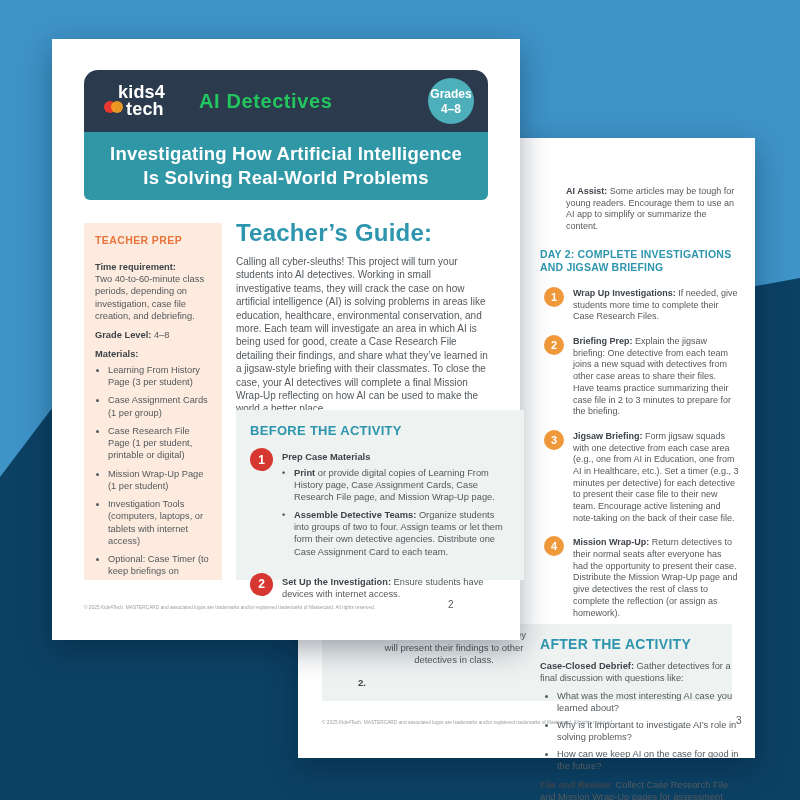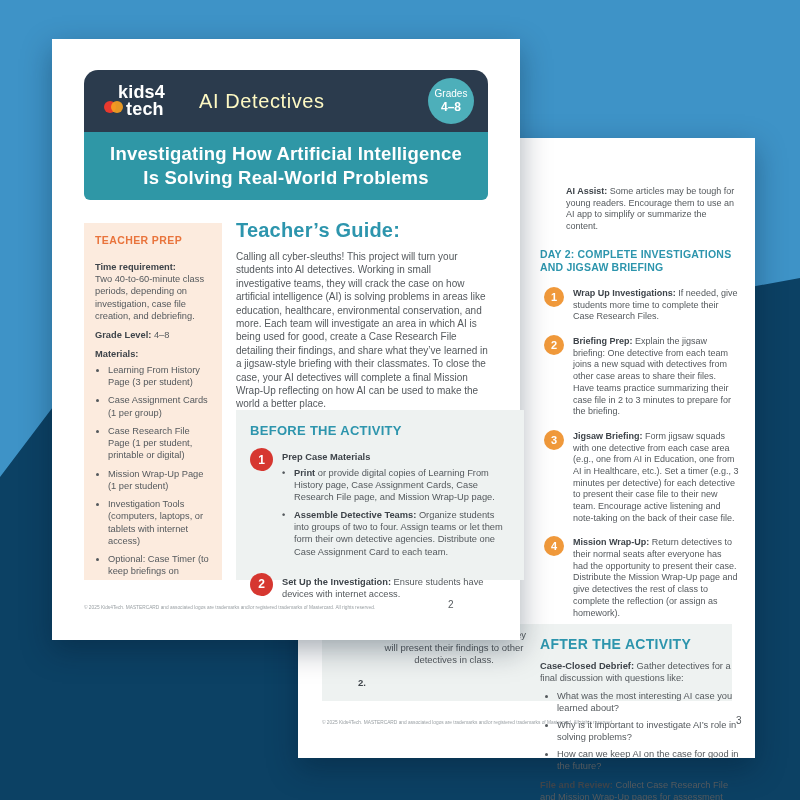--- a/index.html
+++ b/index.html
@@ -22,38 +22,38 @@
   
   .p1-headerwrap{position:absolute;left:32px;top:31px;width:404px;border-radius:14px 14px 6px 6px;overflow:hidden;}
   .p1-band{height:62px;background:#2B3B4D;display:flex;align-items:center;}
   .logo{margin-left:20px;color:#fff;font-weight:bold;line-height:.92;font-size:18px;letter-spacing:.2px;}
   .logo .l1{margin-left:14px;}
   .logo .l2{display:flex;}
   .mc{position:relative;width:20px;height:12px;display:inline-block;margin-right:2px;}
   .mc i{position:absolute;top:0;width:12px;height:12px;border-radius:50%;}
   .mc .c1{left:0;background:#E8392E;}
   .mc .c2{left:7px;background:#F6A021;opacity:.92;}
-  .p1-title{color:#fef9c3;font-size:20px;font-weight:400;margin-left:34px;letter-spacing:.6px;}
+  .p1-title{color:#22c55e;font-size:20px;font-weight:700;margin-left:34px;letter-spacing:.6px;}
   .badge{margin-left:auto;margin-right:14px;width:46px;height:46px;border-radius:50%;background:#4DAFBA;
     display:flex;flex-direction:column;align-items:center;justify-content:center;color:#fff;}
-  .badge .g1{font-size:10px;font-weight:400;}
+  .badge .g1{font-size:12px;font-weight:700;}
   .badge .g2{font-size:12px;font-weight:bold;margin-top:1px;}
   .p1-banner{height:68px;background:#2F97A6;display:flex;flex-direction:column;align-items:center;justify-content:center;
     color:#fff;font-weight:600;font-size:18.5px;line-height:1.32;text-align:center;letter-spacing:.2px;}
 
   .p1-sidebar{position:absolute;left:32px;top:184px;width:138px;height:357px;background:#FCEBDE;
     box-sizing:border-box;padding:11px 11px 8px 11px;overflow:hidden;color:#54595D;font-size:9.3px;line-height:1.32;}
   .p1-sidebar .sb-head{color:#E9743C;font-weight:bold;font-size:10.5px;letter-spacing:.4px;margin-bottom:13px;}
   .p1-sidebar b{color:#3E444A;}
   .p1-sidebar .blk{margin-bottom:7px;}
   .p1-sidebar ul{margin:3px 0 0 0;padding-left:13px;}
   .p1-sidebar li{margin-bottom:6px;}
 
   .p1-main{position:absolute;left:184px;top:180px;width:252px;color:#54595D;}
-  .p1-main h1{margin:0;color:#2D95AD;font-size:20px;font-weight:bold;letter-spacing:.2px;}
+  .p1-main h1{margin:0;color:#2D95AD;font-size:24px;font-weight:bold;letter-spacing:.2px;}
   .p1-main p{margin:8px 0 0 0;font-size:10px;line-height:1.34;}
 
   .p1-panel{position:absolute;left:184px;top:371px;width:288px;height:170px;background:#EEF2F1;
     box-sizing:border-box;padding:13px 14px;}
   .p1-panel h2{margin:0 0 10px 0;color:#2D95AD;font-size:13px;font-weight:bold;letter-spacing:.3px;}
   .step{display:flex;margin-bottom:9px;}
   .stepnum{flex:0 0 auto;width:23px;height:23px;border-radius:50%;background:#D63730;color:#fff;
     font-weight:bold;font-size:12px;display:flex;align-items:center;justify-content:center;margin-right:9px;}
   .stepbody{font-size:9.3px;line-height:1.3;color:#54595D;padding-top:3px;}
   .stepbody .st-title{font-weight:bold;color:#3E444A;margin-bottom:4px;}

